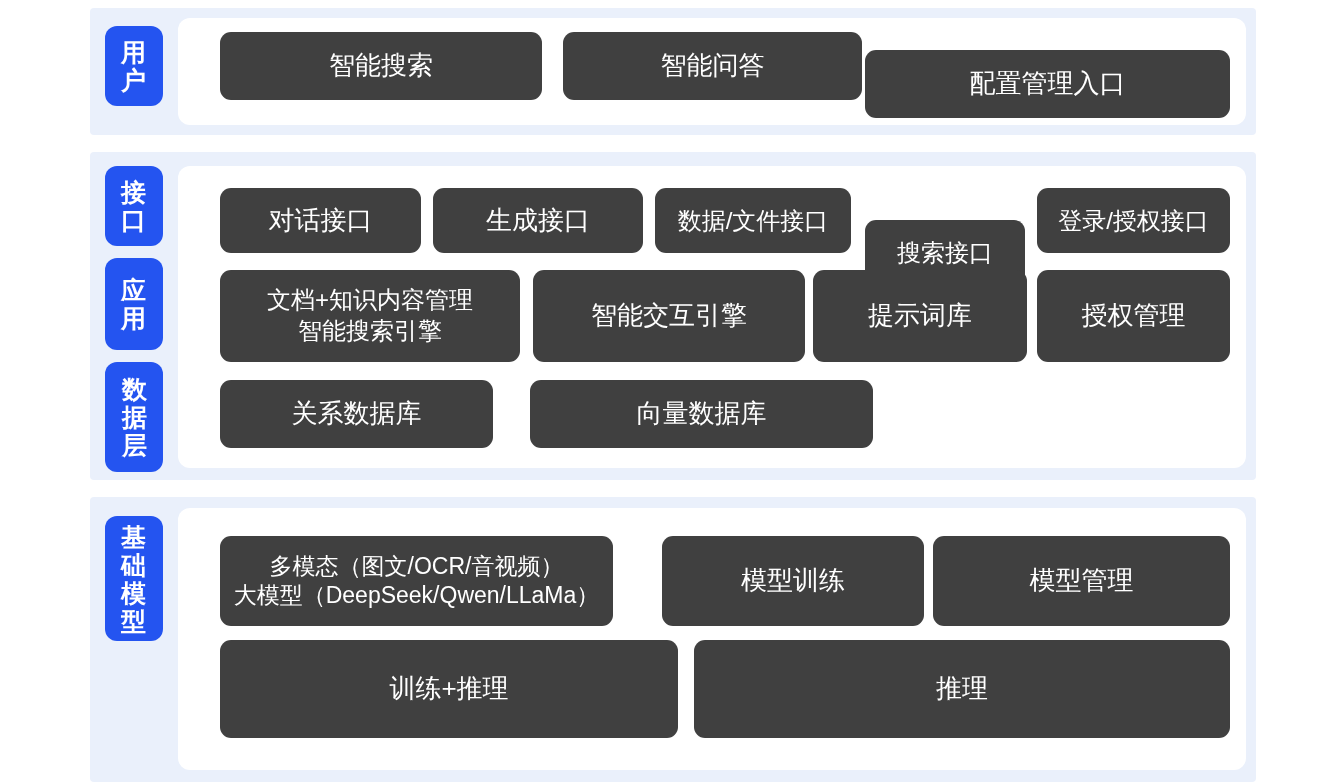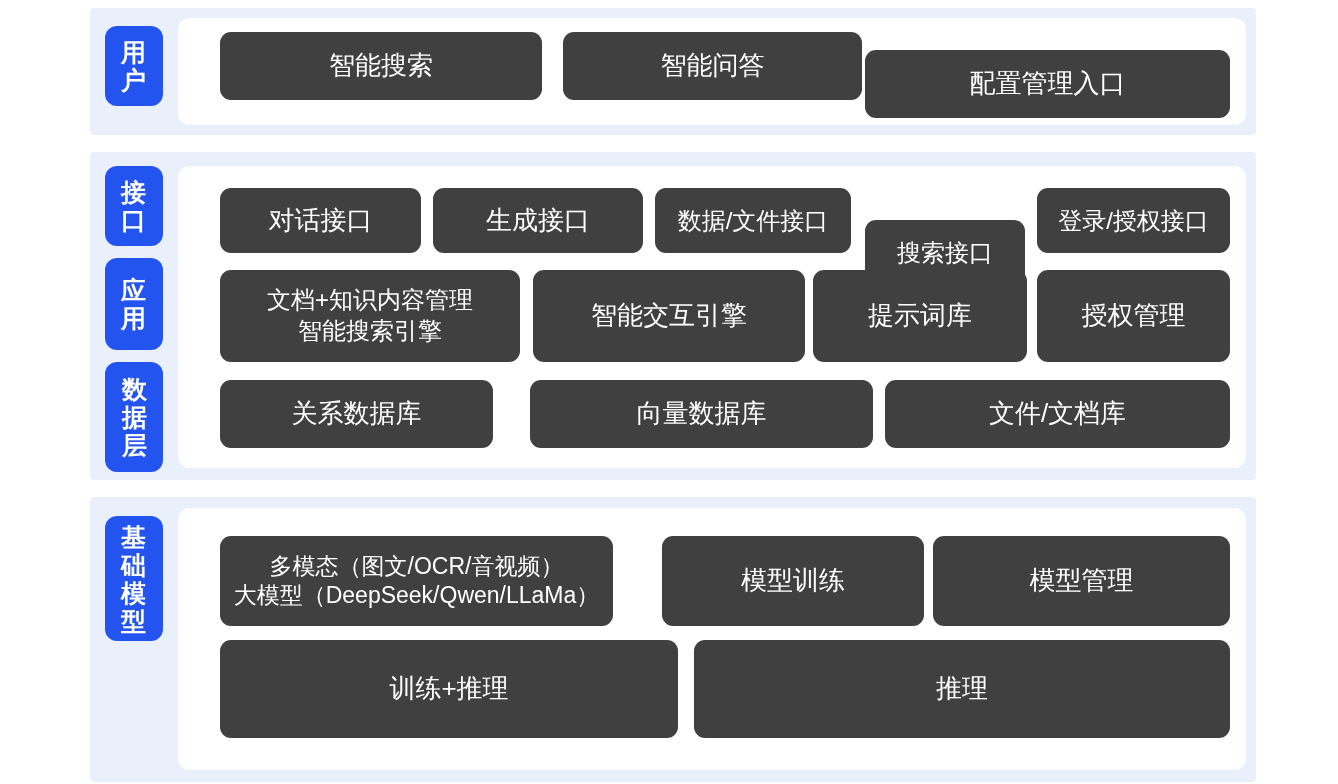--- a/index.html
+++ b/index.html
@@ -122,21 +122,20 @@
   <div class="box small" style="left:1037px; top:188px; width:193px; height:65px;">登录/授权接口</div>
 
   <div class="box two-line" style="left:220px; top:270px; width:300px; height:92px;">文档+知识内容管理
 智能搜索引擎</div>
   <div class="box" style="left:533px; top:270px; width:272px; height:92px;">智能交互引擎</div>
   <div class="box" style="left:813px; top:270px; width:214px; height:92px;">提示词库</div>
   <div class="box" style="left:1037px; top:270px; width:193px; height:92px;">授权管理</div>
 
   <div class="box" style="left:220px; top:380px; width:273px; height:68px;">关系数据库</div>
   <div class="box" style="left:530px; top:380px; width:343px; height:68px;">向量数据库</div>
-  <div class="box" style="left:885px; top:380px; width:345px; height:68px;">文件/文档库</div>
 
   <div class="band b3"></div>
   <div class="card c3"></div>
 
   <div class="tab t-model">
     <span>基础模型</span>
   </div>
 
   <div class="box two-line" style="left:220px; top:536px; width:393px; height:90px; font-size:23px;">多模态（图文/OCR/音视频）
 大模型（DeepSeek/Qwen/LLaMa）</div>

